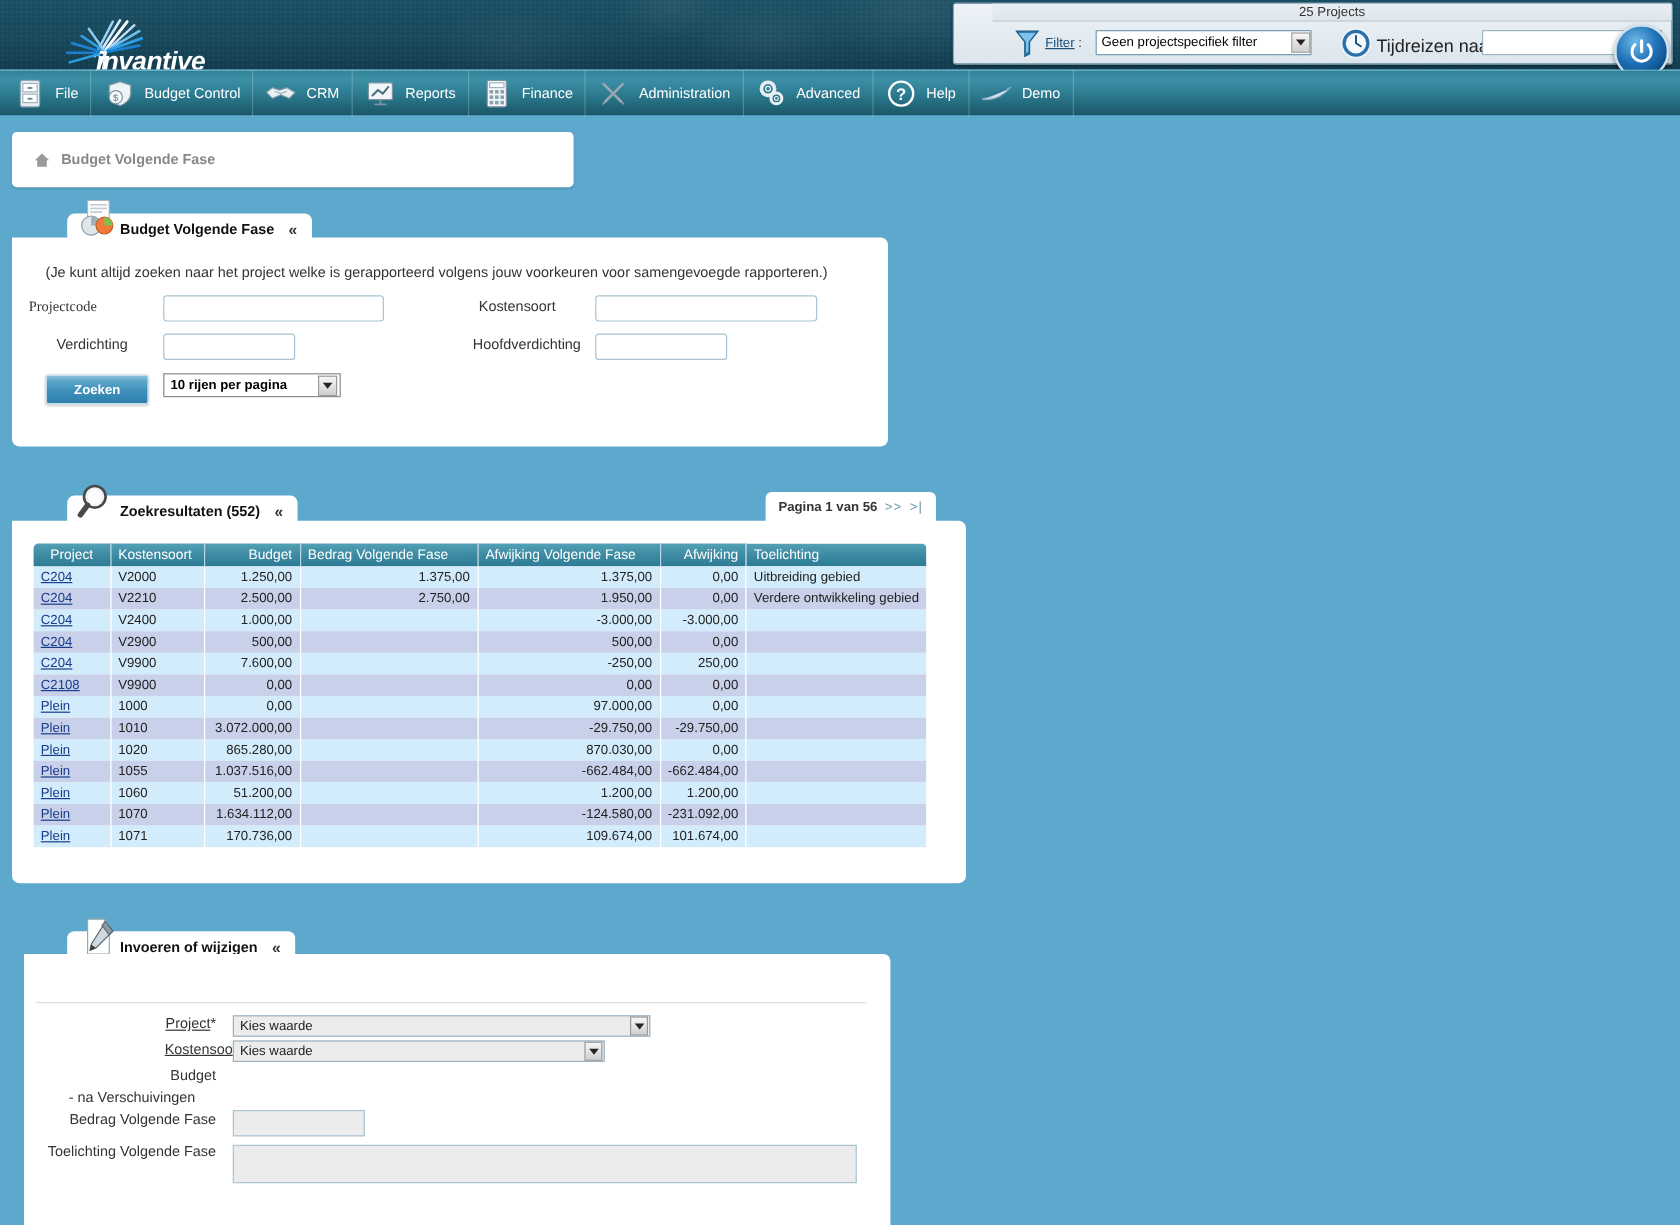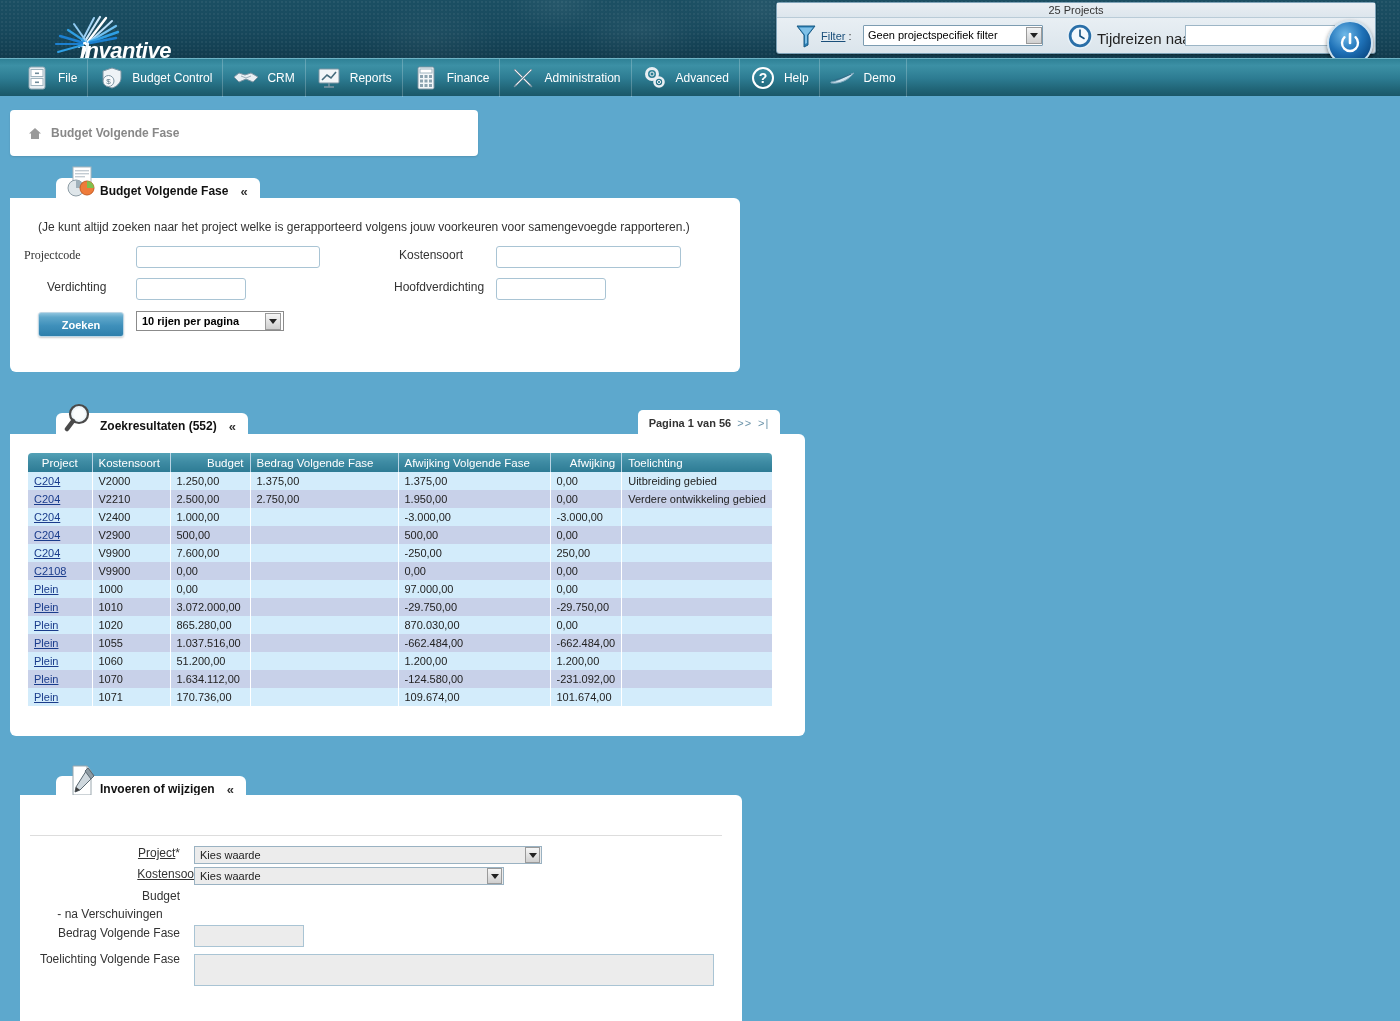--- a/index.html
+++ b/index.html
@@ -34,25 +34,26 @@
   .logo-burst{ position:absolute; left:0; top:0; width:130px; height:56px; }
   .logo-text{
     position:absolute; left:52px; top:24px;
     font-size:22px; font-weight:bold; color:#fff; font-style:italic;
     letter-spacing:-.5px;
     font-family:"Liberation Sans", sans-serif;
   }
 
   
   .filterbox{
-    position:absolute; right:24px; top:2px; width:600px; height:52px;
+    position:absolute; right:6px; top:2px; width:600px; height:52px;
     background:linear-gradient(180deg,#eef3f7 0%, #dbe5ec 100%);
     border:1px solid #7fa3b8;
     border-radius:3px;
     box-shadow:0 1px 2px rgba(0,0,0,.4);
+    padding-left:32px;
   }
   .filterbox-title{
     height:15px; line-height:15px; text-align:center;
     font-size:11px; color:#333;
     background:linear-gradient(180deg,#e9eef3,#dde6ed);
     border-bottom:1px solid #b9cbd7;
   }
   .filterbox-body{ position:relative; height:36px; }
   .funnel-icon{ position:absolute; left:18px; top:6px; width:22px; height:24px; }
   .filter-label{
@@ -101,21 +102,21 @@
   .menu-item{
     display:flex; align-items:center; height:38px; padding:0 10px;
     color:#fff; font-size:12px; white-space:nowrap;
     border-right:1px solid rgba(255,255,255,.22);
     cursor:default;
   }
   .menu-item:last-child{ border-right:1px solid rgba(255,255,255,.22); }
   .menu-item .mi-icon{ width:26px; height:26px; margin-right:8px; flex:0 0 auto;
     display:flex; align-items:center; justify-content:center; }
   .menu-item .mi-label{ }
-  .menu-first{ padding-left:0;margin-left:24px; }
+  .menu-first{ padding-left:12px; }
 
   
   .breadcrumb{
     position:absolute; left:10px; top:110px; width:468px; height:46px;
     background:#fff; border-radius:4px;
     display:flex; align-items:center; padding-left:18px;
     box-shadow:0 1px 2px rgba(0,0,0,.12);
   }
   .home-icon{ width:14px; height:13px; margin-right:9px; }
   .breadcrumb-text{ font-size:12px; font-weight:bold; color:#888; }
@@ -188,21 +189,21 @@
     white-space:nowrap;
   }
   table.results th.num{ text-align:right; }
   table.results th:first-child{ border-radius:4px 0 0 0; text-align:center; }
   table.results th:last-child{ border-right:none; border-radius:0 4px 0 0; }
   table.results td{
     padding:2px 6px; height:18px; color:#222;
     border-right:1px solid #ffffff;
     white-space:nowrap;
   }
-  table.results td.num{ }
+  table.results td.num{ text-align:right; }
   table.results tr.odd td{ background:#d3ecfb; }
   table.results tr.even td{ background:#c8d1e9; }
   table.results td a{ color:#1a3c8c; text-decoration:underline; }
   .c-project{ width:64px; }
   .c-kosten{ width:78px; }
   .c-budget{ width:80px; }
   .c-bedrag{ width:148px; }
   .c-afwvf{ width:152px; }
   .c-afw{ width:70px; }
   .c-toel{ width:140px; }

